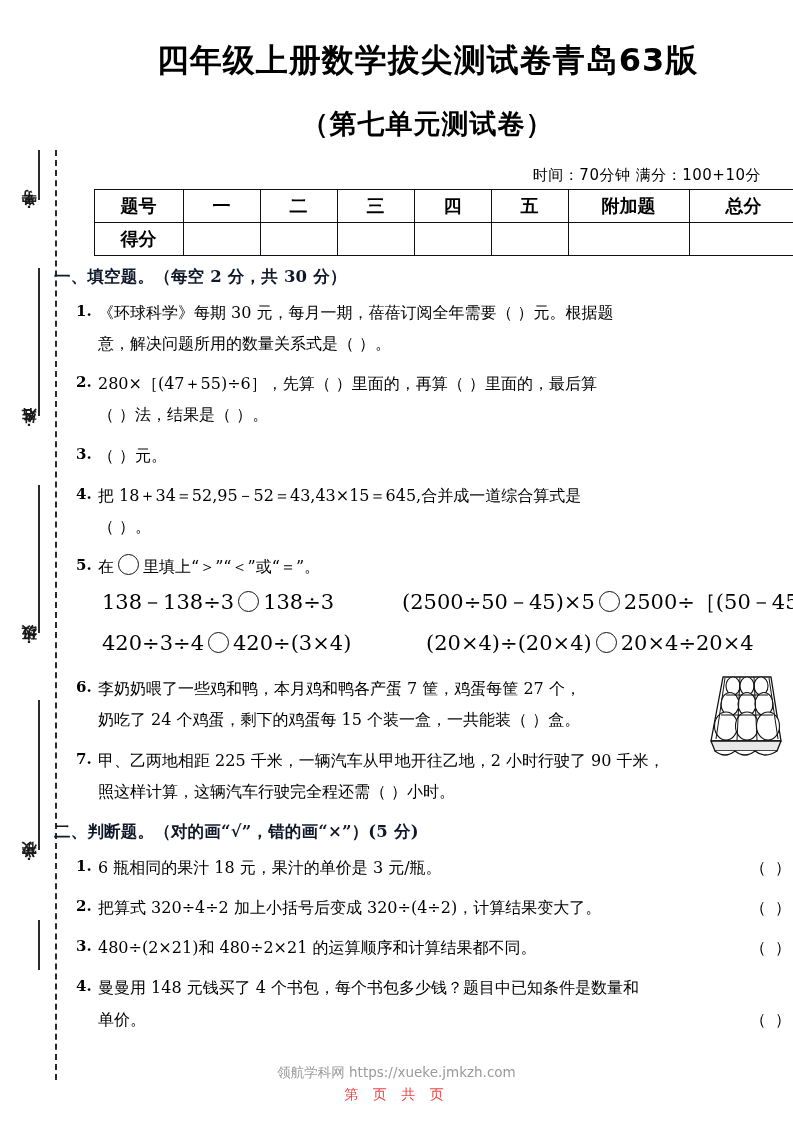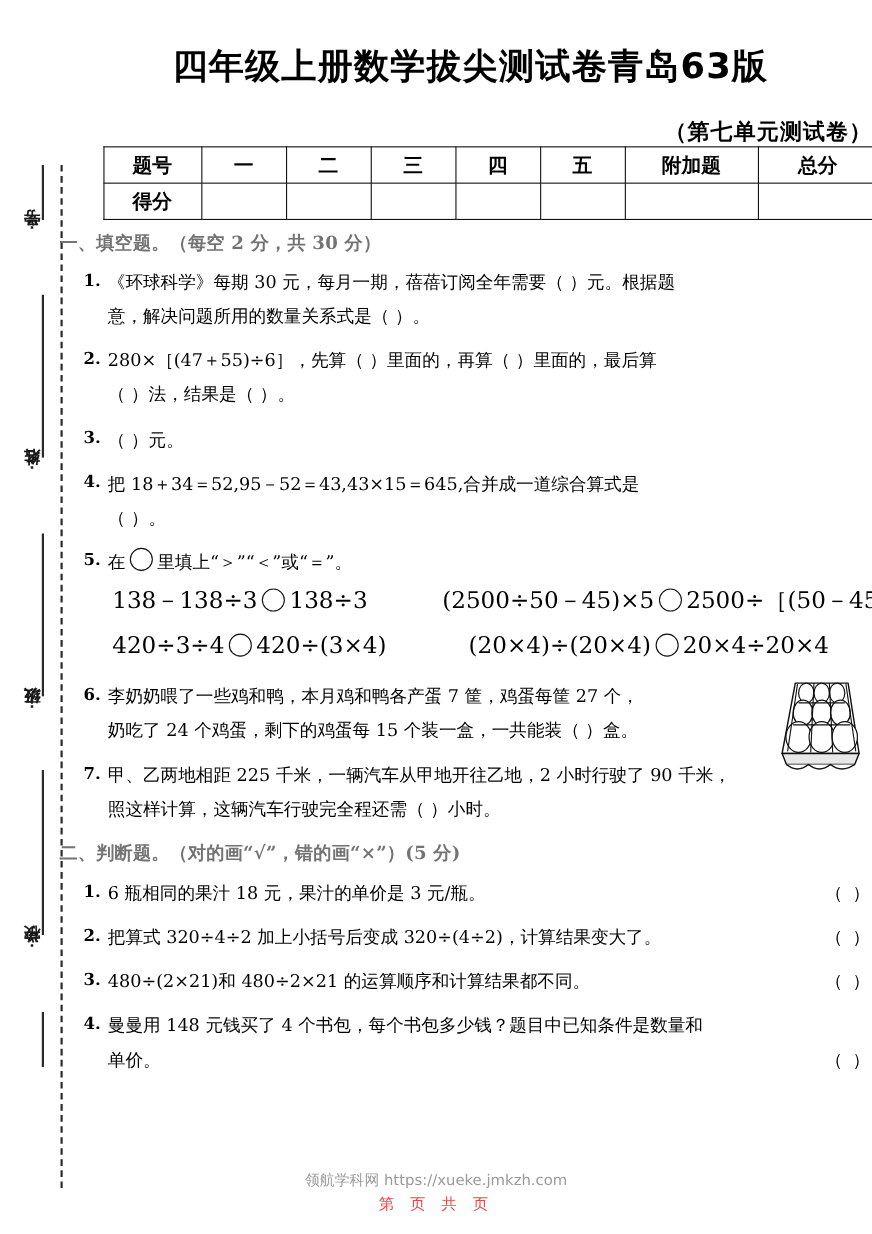--- a/index.html
+++ b/index.html
@@ -69,24 +69,24 @@
     font-family: "DejaVu Sans", "Liberation Sans", sans-serif;
     font-weight: 700;
     font-size: 32px;
     letter-spacing: 1px;
     line-height: 1.18;
     color: #000;
   }
   .title-sub {
     margin: 0;
     padding-top: 10px;
-    text-align: right;
-    font-family: "DejaVu Sans", "Liberation Sans", sans-serif;
-    font-weight: 700;
-    font-size: 20px;
+    text-align: center;
+    font-family: "DejaVu Sans", "Liberation Sans", sans-serif;
+    font-weight: 700;
+    font-size: 27px;
     letter-spacing: 1px;
     color: #000;
   }
 
   .meta-line {
     margin: 24px 32px 4px 0;
     text-align: right;
     font-family: "DejaVu Sans", "Liberation Sans", sans-serif;
     font-size: 15px;
     color: #000;
@@ -118,21 +118,21 @@
   table.score td.c-extra{ width: 118px; }
   table.score td.c-total{ width: 106px; }
   table.score tr.blank td { height: 30px; }
 
   
   .section-head {
     margin: 10px 0 2px -8px;
     font-size: 16.5px;
     font-weight: 700;
     font-family: "DejaVu Serif", "Liberation Serif", serif;
-    color: #737373;
+    color: #0f172a;
     letter-spacing: 0.2px;
   }
 
   .q {
     position: relative;
     margin: 9px 0 0 0;
     padding-left: 36px;
     font-size: 16px;
     line-height: 1.95;
     color: #000;
@@ -220,20 +220,21 @@
   <div class="rail-label" style="top:418px;">姓名：</div>
   <div class="rail-label" style="top:635px;">班级：</div>
   <div class="rail-label" style="top:852px;">学校：</div>
 </div>
 
 <div class="sheet">
 
   <h1 class="title-main">四年级上册数学拔尖测试卷青岛63版</h1>
   <h2 class="title-sub">（第七单元测试卷）</h2>
 
+  <div class="meta-line">时间：70分钟  满分：100+10分</div>
 
   <div class="score-wrap">
     <table class="score">
       <tbody>
           <tr>
         <td class="hdr-label">题号</td>
         <td class="c-num">一</td>
         <td class="c-num">二</td>
         <td class="c-num">三</td>
         <td class="c-num">四</td>

